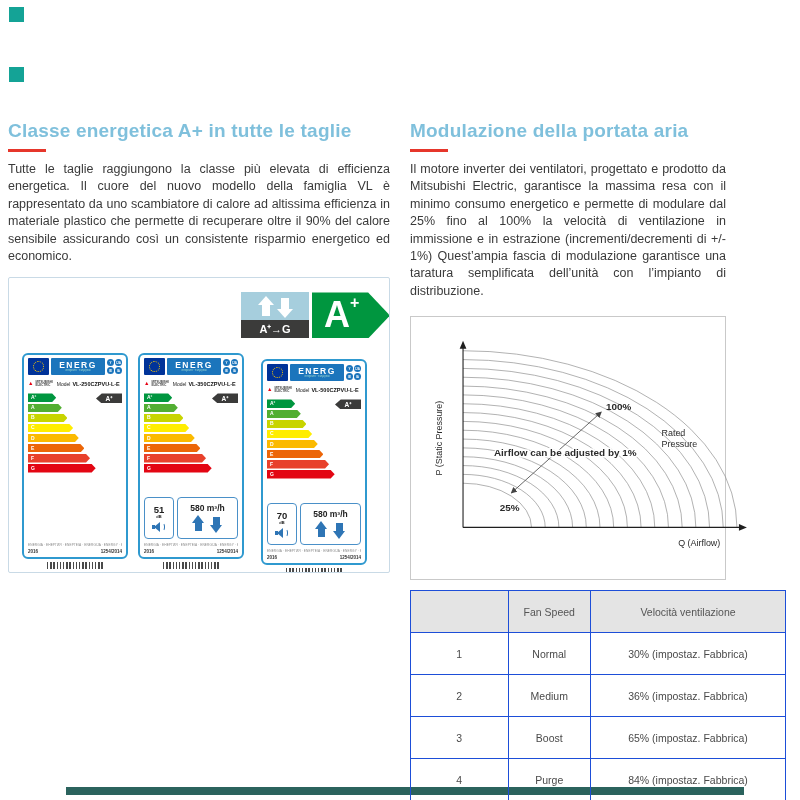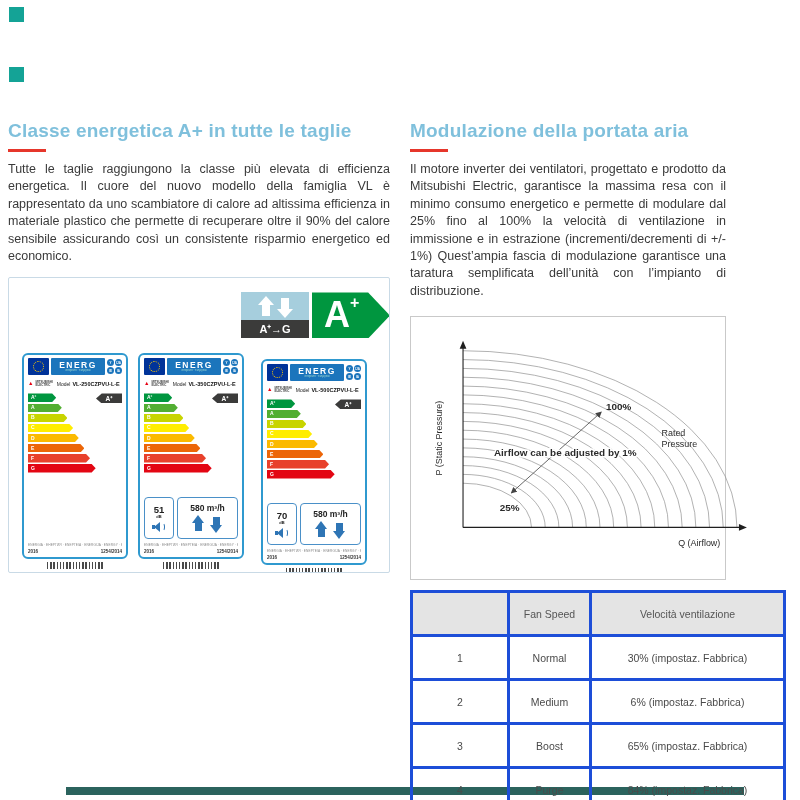--- a/index.html
+++ b/index.html
@@ -103,21 +103,21 @@
   .axis-arrow{fill:#1f1f1f;}
   .fan-curve{fill:none;stroke:#8f8f8f;stroke-width:.7;}
   .ann-line{stroke:#555;stroke-width:.9;}
   .ann-pct{font-size:10px;font-weight:bold;fill:#2b2b2b;}
   .ann-bold{font-size:10px;font-weight:bold;fill:#2b2b2b;paint-order:stroke;stroke:#fff;stroke-width:3px;}
   .ann-sm{font-size:9px;fill:#2b2b2b;}
   .ax-label{font-size:9px;fill:#2b2b2b;}
 
   
   table.fan{margin-top:10px;width:376px;border-collapse:collapse;font-size:10.5px;color:#4a4a4a;table-layout:fixed;}
-  .fan th,.fan td{border:3px solid #1d4ed8;height:25px;text-align:center;font-weight:400;padding:8px 4px;}
+  .fan th,.fan td{border:1px solid #1d4ed8;height:25px;text-align:center;font-weight:400;padding:8px 4px;}
   .fan thead th{background:var(--table_header_bg);color:#555;}
   col.c1{width:26%;}col.c2{width:22%;}col.c3{width:52%;}
 </style>
 </head>
 <body>
 
 <div class="sq sq1"></div>
 <div class="sq sq2"></div>
 <div class="footer-bar"></div>
 
@@ -452,21 +452,21 @@
       </thead>
     <tbody>
         <tr>
           <td>1</td>
           <td>Normal</td>
           <td>30% (impostaz. Fabbrica)</td>
         </tr>
         <tr>
           <td>2</td>
           <td>Medium</td>
-          <td>6% (impostaz. Fabbrica)</td>
+          <td>36% (impostaz. Fabbrica)</td>
         </tr>
         <tr>
           <td>3</td>
           <td>Boost</td>
           <td>65% (impostaz. Fabbrica)</td>
         </tr>
         <tr>
           <td>4</td>
           <td>Purge</td>
           <td>84% (impostaz. Fabbrica)</td>

